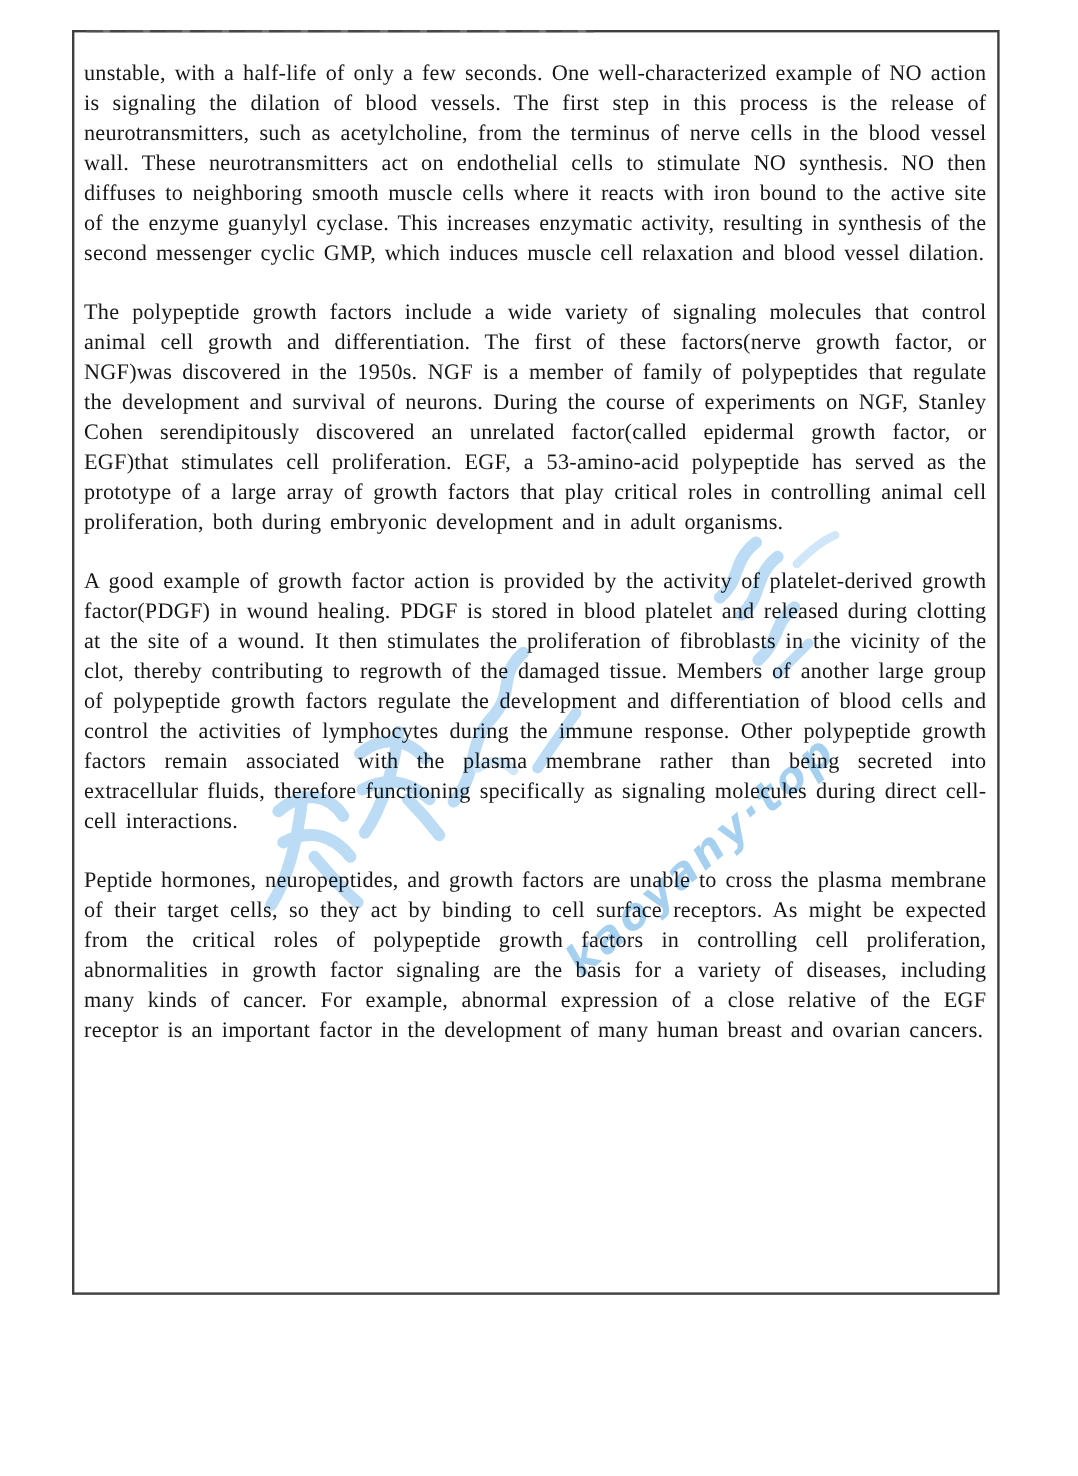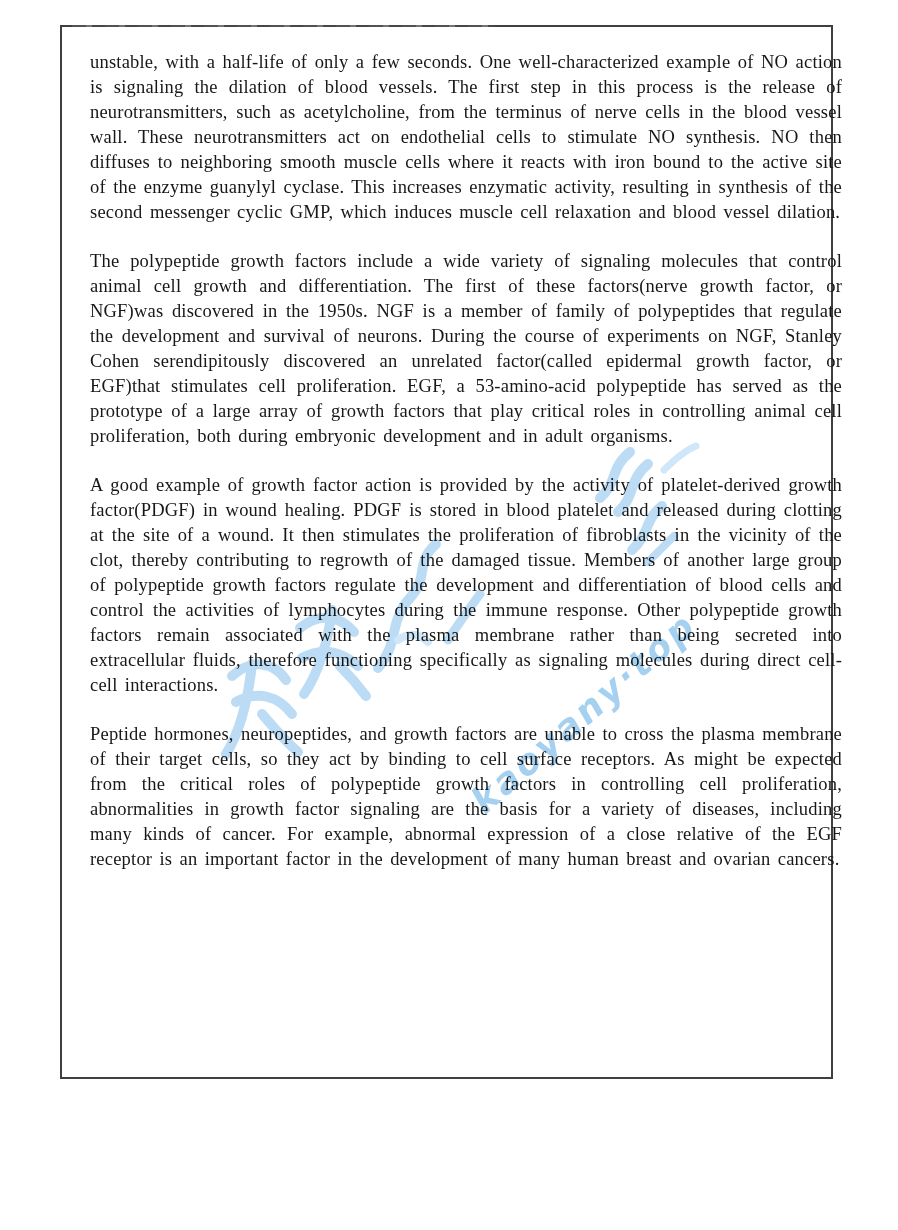--- a/index.html
+++ b/index.html
@@ -24,21 +24,20 @@
     position: absolute; left: 10px; top: -2px;
     width: 55%; height: 2px;
     background: repeating-linear-gradient(90deg,#5a5a5a 0 14px,#8a8a8a 14px 20px,#4a4a4a 20px 33px);
     opacity: .7;
   }
   .content {
     position: absolute;
     left: 70px; top: 50px;
     width: 752px;
     color: #171717;
-    margin-left: 20px;
   }
   .para {
     margin: 0 0 24px 0;
     font-size: 18.5px;
     line-height: 25px;
     text-align: justify;
     letter-spacing: 0.2px;
     word-spacing: 2.5px;
   }
   .watermark-layer {

